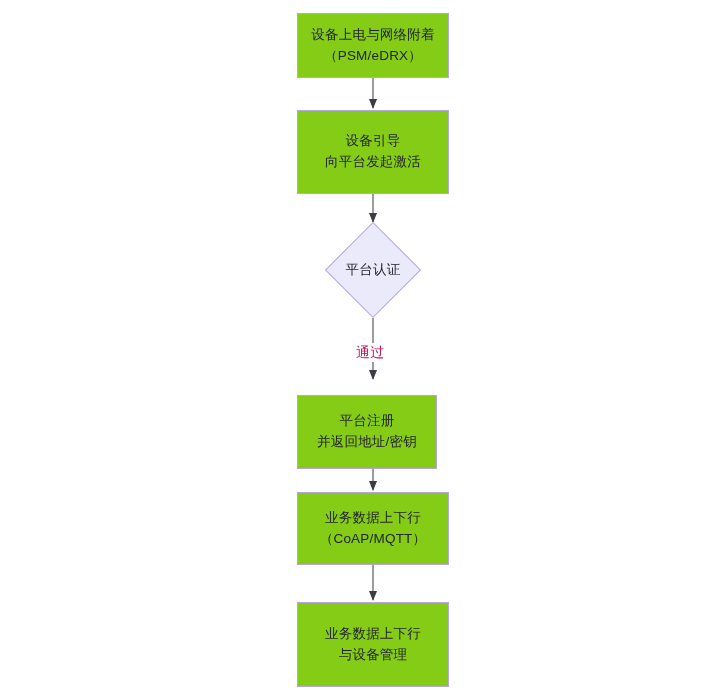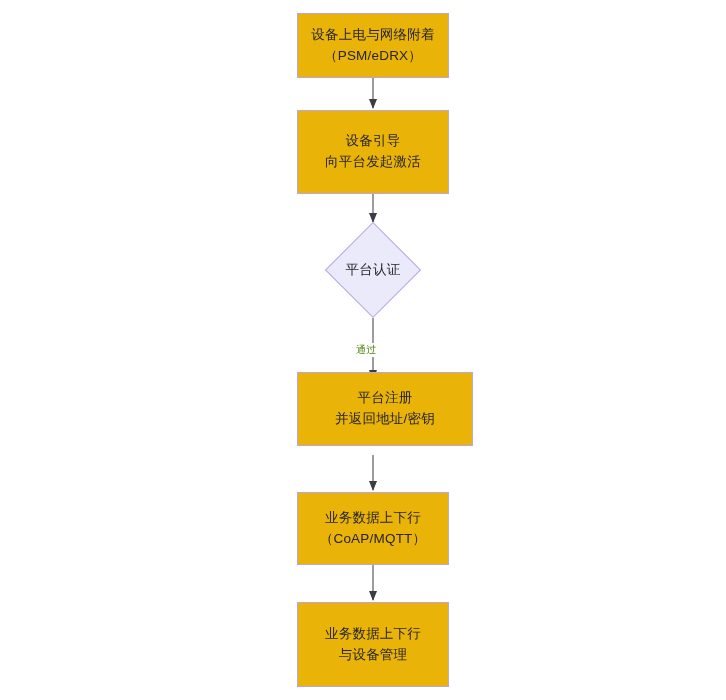--- a/index.html
+++ b/index.html
@@ -31,21 +31,21 @@
     height: 700px;
     pointer-events: none;
   }
 
   .node {
     position: absolute;
     box-sizing: border-box;
     display: flex;
     align-items: center;
     justify-content: center;
-    background: #eab308;
+    background: #84cc16;
     border: 1px solid #b9a5e3;
     color: #25252b;
     font-size: 13.5px;
     line-height: 1.55;
     text-align: center;
     letter-spacing: 0.2px;
   }
 
   .node .node-text {
     white-space: pre-line;
@@ -71,22 +71,22 @@
     font-size: 13.5px;
     line-height: 1.55;
     text-align: center;
     white-space: nowrap;
     letter-spacing: 0.2px;
   }
 
   .edge-label {
     position: absolute;
     background: #ffffff;
-    color: #4d7c0f;
-    font-size: 10px;
+    color: #be185d;
+    font-size: 14px;
     line-height: 1.2;
     padding: 1px 2px;
     white-space: nowrap;
     letter-spacing: 0.2px;
   }
 </style>
 </head>
 <body>
 
 <div id="flowchart-canvas">
@@ -120,21 +120,21 @@
   </div>
 
   <div class="node-decision" style="left:339px; top:236px;">
     <span class="node-text">平台认证</span>
   </div>
 
   <div class="edge-label" style="left:354px; top:343px;">
     <span>通过</span>
   </div>
 
-  <div class="node" style="left:297px; top:372px; width:176px; height:74px;">
+  <div class="node" style="left:297px; top:395px; width:140px; height:74px;">
     <span class="node-text">平台注册
 并返回地址/密钥</span>
   </div>
 
   <div class="node" style="left:297px; top:492px; width:152px; height:73px;">
     <span class="node-text">业务数据上下行
 （CoAP/MQTT）</span>
   </div>
 
   <div class="node" style="left:297px; top:602px; width:152px; height:85px;">

